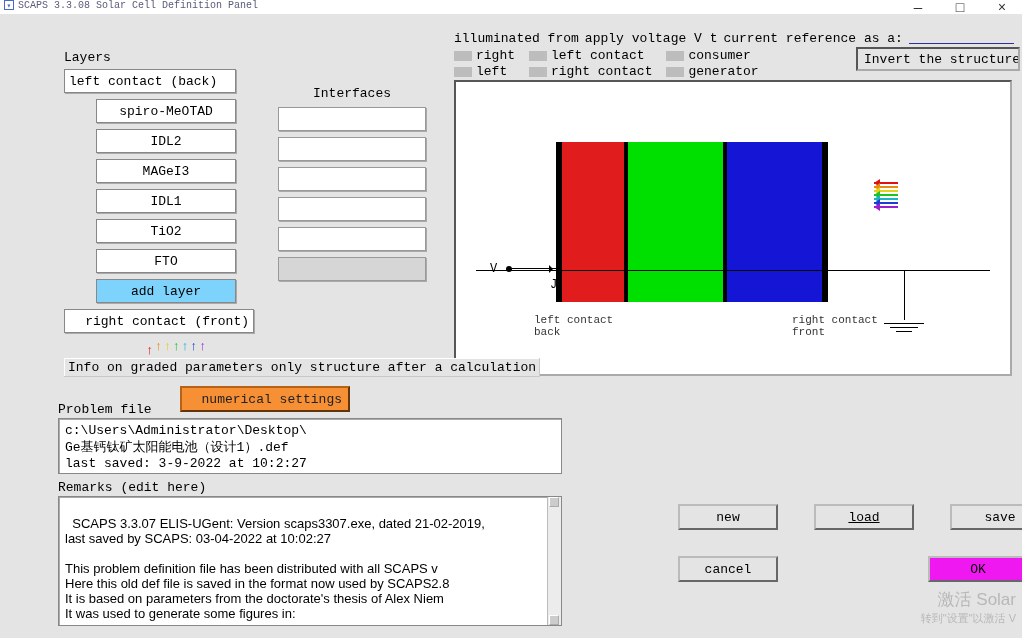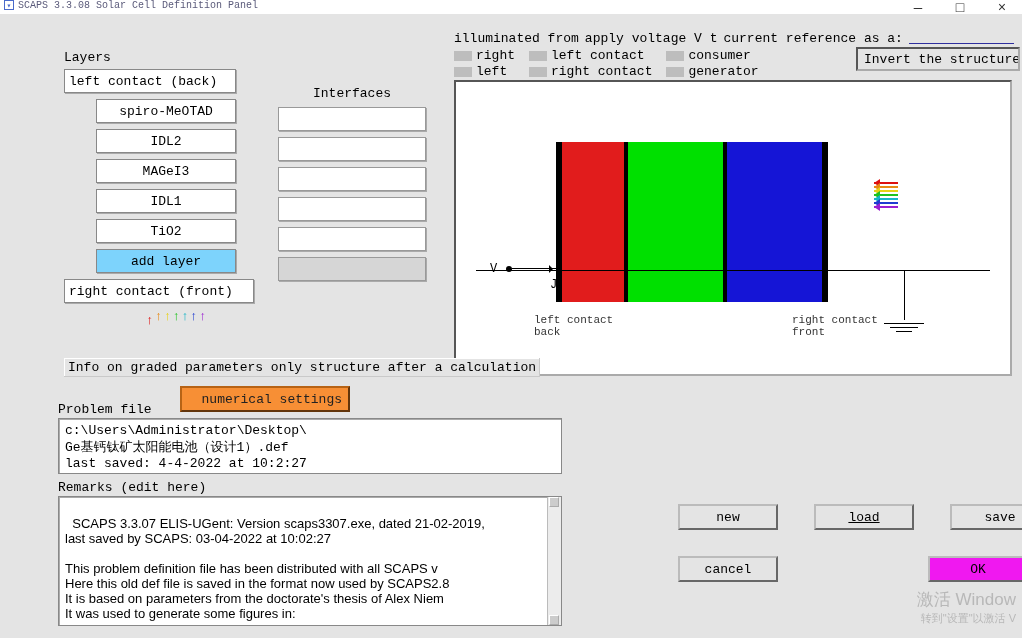--- a/index.html
+++ b/index.html
@@ -186,22 +186,23 @@
 <button class="invert-btn">Invert the structure</button>
 
 <div class="layers-area">
   <div class="layers-hdr">Layers</div>
   <button class="layer-btn" style="text-align:left;">left contact (back)</button>
   <button class="layer-btn small">spiro-MeOTAD</button>
   <button class="layer-btn small">IDL2</button>
   <button class="layer-btn small">MAGeI3</button>
   <button class="layer-btn small">IDL1</button>
   <button class="layer-btn small">TiO2</button>
+  <button class="layer-btn small">FTO</button>
   <button class="layer-btn small add">add layer</button>
-  <button class="layer-btn right-contact" style="text-align:left;">right contact (front)</button>
+  <button class="layer-btn right-contact" style="text-align:right;">right contact (front)</button>
   <div class="arrows-small">
     <span style="color:#d11;border-top:4px solid transparent;">↑</span>
     <span style="color:#e78a16">↑</span>
       <span style="color:#e7d116">↑</span>
     <span style="color:#1fc21f">↑</span>
       <span style="color:#18b5c6">↑</span>
     <span style="color:#1f3cd1">↑</span>
       <span style="color:#9b1fd1">↑</span>
   </div>
 </div>
@@ -256,21 +257,21 @@
     </div>
 </div>
 
 <div class="info-line">Info on graded parameters only structure after a calculation</div>
 
 <button class="numset-btn">numerical settings</button>
 
 <div class="pf-label">Problem file</div>
 <div class="pf-box"><span>c:\Users\Administrator\Desktop\</span>
 <span>Ge基钙钛矿太阳能电池（设计1）.def</span>
-<span>last saved: 4-4-2022 at 10:2:27</span></div>
+<span>last saved: 3-9-2022 at 10:2:27</span></div>
 
 <div class="remarks-label">Remarks (edit here)</div>
 <div class="remarks-box">
   <span>SCAPS 3.3.07 ELIS-UGent: Version scaps3307.exe, dated 21-02-2019,
 last saved by SCAPS: 03-04-2022 at 10:02:27
 
 This problem definition file has been distributed with all SCAPS v
 Here this old def file is saved in the format now used by SCAPS2.8
 It is based on parameters from the doctorate's thesis of Alex Niem
 It was used to generate some figures in:</span>
@@ -284,15 +285,15 @@
   <button class="btn">new</button>
   <button class="btn load">load</button>
   <button class="btn">save</button>
 </div>
 <div class="rbtns2">
   <button class="btn">cancel</button>
   <button class="btn ok">OK</button>
 </div>
 
 <div class="watermark">
-  <div class="big">激活 Window</div>
+  <div class="big">激活 Solar</div>
   <div>转到"设置"以激活 V</div>
 </div>
 
 </body></html>

